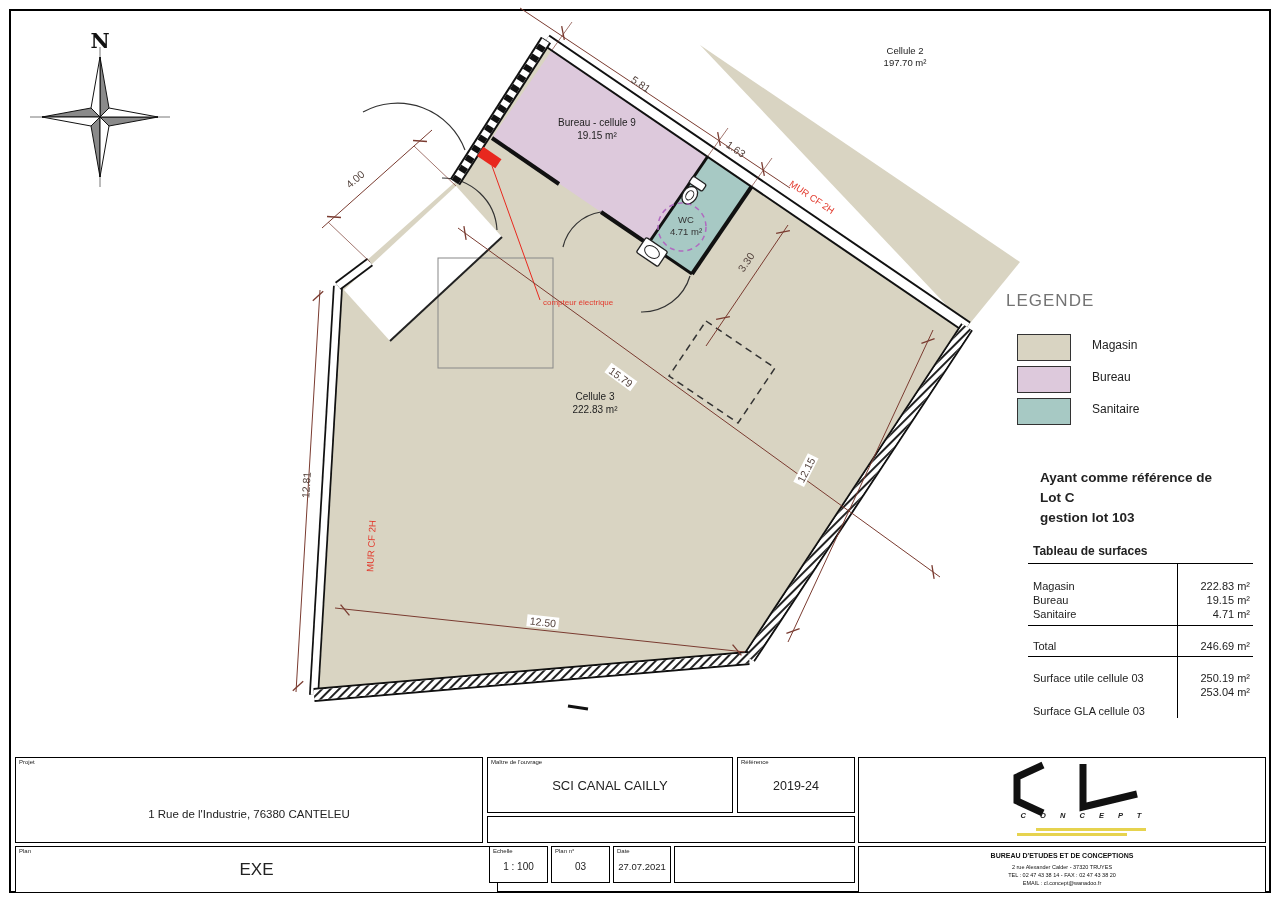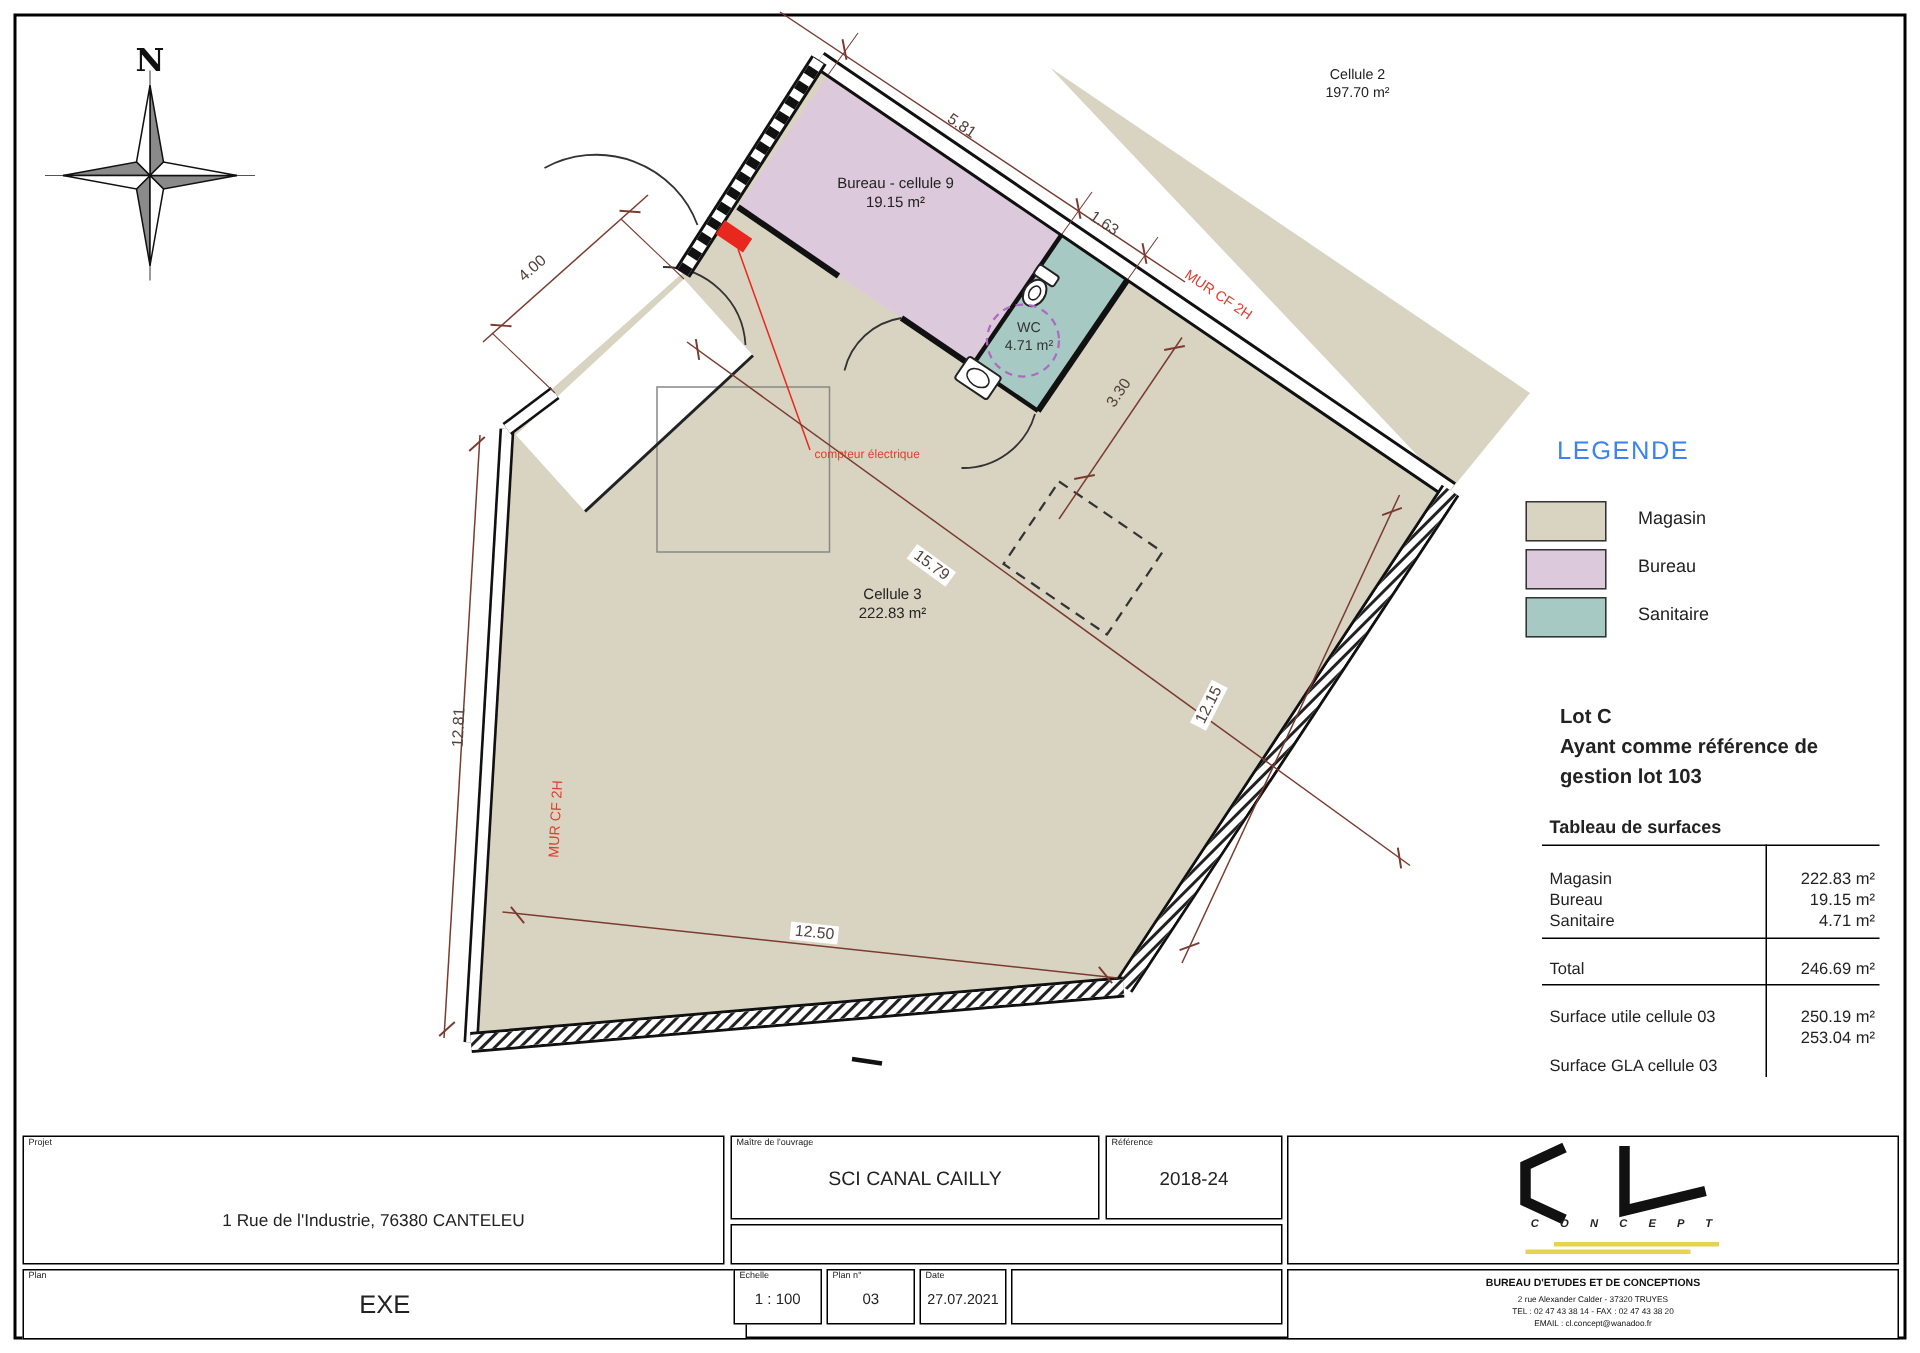--- a/index.html
+++ b/index.html
@@ -10,22 +10,22 @@
   svg.planviz{position:absolute;left:0;top:0;}
   
   .plbl{position:absolute;font-size:10px;color:#222;text-align:center;
         line-height:1.3;white-space:nowrap;}
   .dim{position:absolute;font-size:10.5px;color:#53423c;white-space:nowrap;}
   .dim.bg{background:#fff;padding:0 3px;}
   .redtxt{position:absolute;color:#e23b2e;white-space:nowrap;font-size:9.5px;}
   .north-letter{position:absolute;left:100px;top:40px;transform:translate(-50%,-50%);
         font-family:"DejaVu Serif",serif;font-weight:bold;font-size:21px;color:#111;}
   
-  .legend-title{position:absolute;left:1038px;top:291px;font-size:17px;
-        letter-spacing:1px;color:#3b82f6;}
+  .legend-title{position:absolute;left:1006px;top:291px;font-size:17px;
+        letter-spacing:1px;color:#737373;}
   .leg-item{position:absolute;left:1017px;width:240px;height:26px;}
   .leg-sw{position:absolute;left:0;top:0;width:52px;height:25px;border:1px solid #333;}
   .sw-magasin{background:#d9d4c2;}
   .sw-bureau{background:#ddc9dc;}
   .sw-sanitaire{background:#a7c9c4;}
   .leg-lab{position:absolute;left:75px;top:4px;font-size:12px;}
   
   .lot{position:absolute;left:1040px;top:468px;width:235px;font-weight:bold;
        font-size:13.5px;line-height:20px;}
   .tbl-title{position:absolute;left:1033px;top:544px;font-size:12px;font-weight:bold;}
@@ -217,22 +217,22 @@
 <div class="leg-item" style="top:366px;">
   <div class="leg-sw sw-bureau"></div>
   <div class="leg-lab">Bureau</div>
 </div>
 <div class="leg-item" style="top:398px;">
   <div class="leg-sw sw-sanitaire"></div>
   <div class="leg-lab">Sanitaire</div>
 </div>
 
 <div class="lot">
+  <div>Ayant comme référence de</div>
   <div>Lot C</div>
-  <div>Ayant comme référence de</div>
   <div>gestion lot 103</div>
 </div>
 
 <div class="tbl-title">Tableau de surfaces</div>
 <div class="hline" style="left:1028px;top:563px;width:225px;"></div>
 <div class="vline" style="left:1177px;top:563px;height:155px;"></div>
 
 <div class="trow" style="top:580px;">
   <span>Magasin</span>
   <span class="v">222.83 m²</span>
@@ -270,21 +270,21 @@
   <div class="tb-lab">Plan</div>
   <div class="tb-center" style="top:13px;font-size:17px;">EXE</div>
 </div>
 
 <div class="tb-box" style="left:487px;top:757px;width:246px;height:56px;">
   <div class="tb-lab">Maître de l'ouvrage</div>
   <div class="tb-center" style="top:20px;font-size:13px;">SCI CANAL CAILLY</div>
 </div>
 <div class="tb-box" style="left:737px;top:757px;width:118px;height:56px;">
   <div class="tb-lab">Référence</div>
-  <div class="tb-center" style="top:21px;font-size:12.5px;">2018-24</div>
+  <div class="tb-center" style="top:21px;font-size:12.5px;">2019-24</div>
 </div>
 <div class="tb-box" style="left:487px;top:816px;width:368px;height:27px;"></div>
 
 <div class="tb-box" style="left:489px;top:846px;width:59px;height:37px;">
   <div class="tb-lab">Echelle</div>
   <div class="tb-center" style="top:14px;font-size:10px;">1 : 100</div>
 </div>
 <div class="tb-box" style="left:551px;top:846px;width:59px;height:37px;">
   <div class="tb-lab">Plan n°</div>
   <div class="tb-center" style="top:14px;font-size:10px;">03</div>

